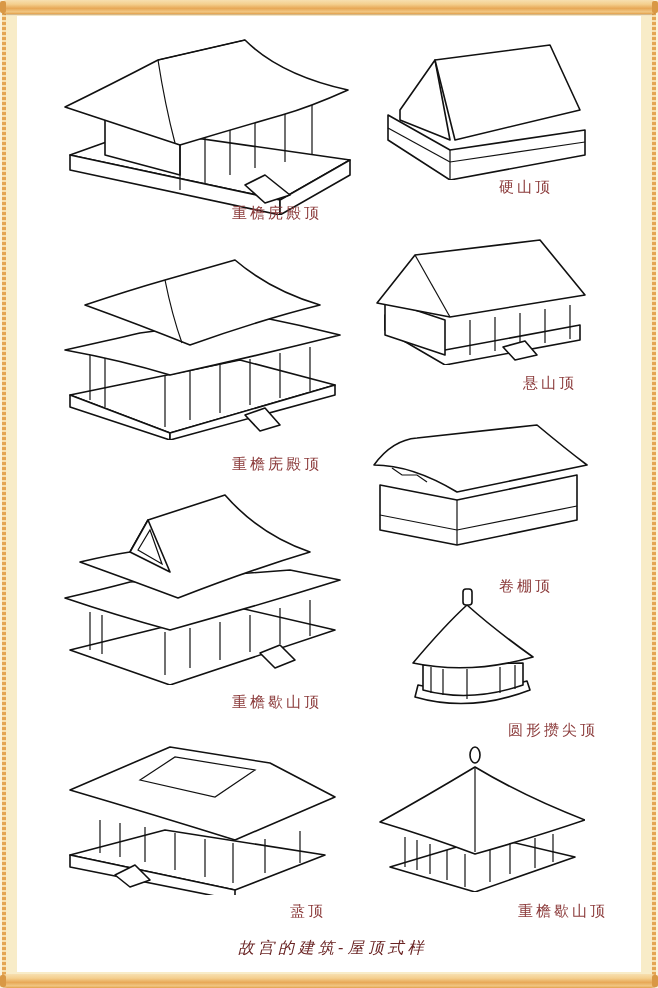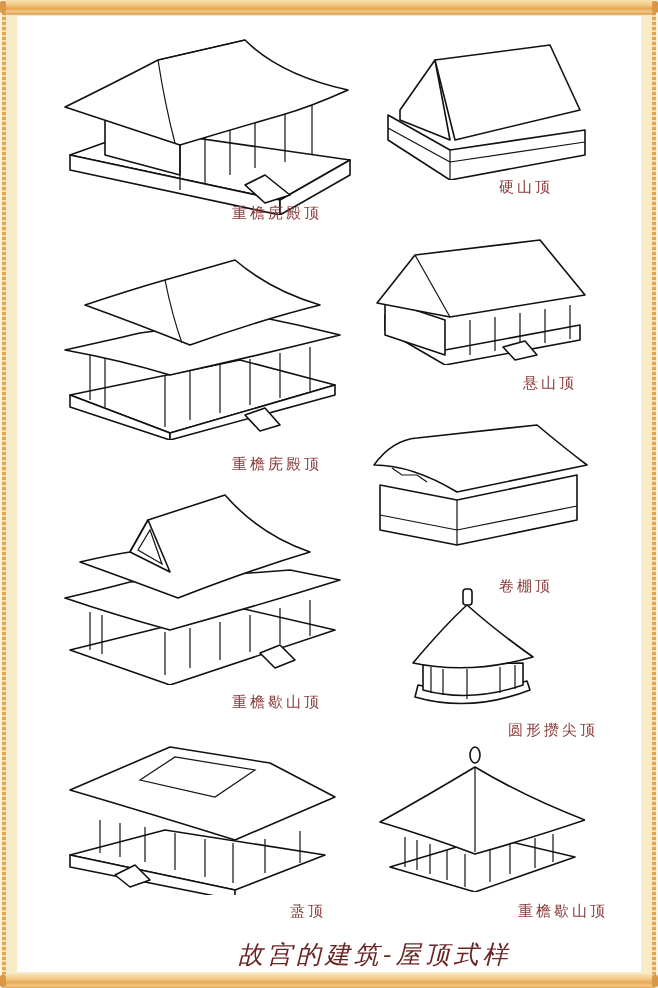--- a/index.html
+++ b/index.html
@@ -11,21 +11,21 @@
   .rod.bottom { top: 974px; }
   .rod .cap { position: absolute; top: 1px; width: 6px; height: 12px; background: #d99845; border-radius: 2px; }
   .paper { position: absolute; left: 4px; top: 12px; width: 650px; height: 963px; background: #f8ecc8; }
   .edge { position: absolute; top: 12px; width: 4px; height: 963px;
           background: repeating-linear-gradient(to bottom, #e4a553 0 3px, #f6dfae 3px 5px); }
   .edge.left { left: 2px; } .edge.right { right: 2px; }
   .canvas { position: absolute; left: 17px; top: 16px; width: 624px; height: 956px; background: #ffffff; }
   .fig { position: absolute; }
   .fig svg { display: block; }
   .label { position: absolute; color: #8b3a3a; font-family: "DejaVu Serif", serif; font-size: 15px; letter-spacing: 3px; white-space: nowrap; }
-  .title { position: absolute; left: 238px; top: 938px; color: #6a2424; font-family: "DejaVu Serif", serif; font-size: 25px; letter-spacing: 4px; font-style: italic; white-space: nowrap; }
+  .title { position: absolute; left: 238px; top: 938px; color: #6a2424; font-family: "DejaVu Serif", serif; font-size: 16px; letter-spacing: 4px; font-style: italic; white-space: nowrap; }
   svg .ln { fill: #fff; stroke: #111; stroke-width: 1.6; stroke-linejoin: round; }
   svg .tn { fill: none; stroke: #111; stroke-width: 1.2; }
 </style>
 </head>
 <body>
 
 <div class="paper"></div>
 <div class="edge left"></div>
 <div class="edge right"></div>
 <div class="rod top">

